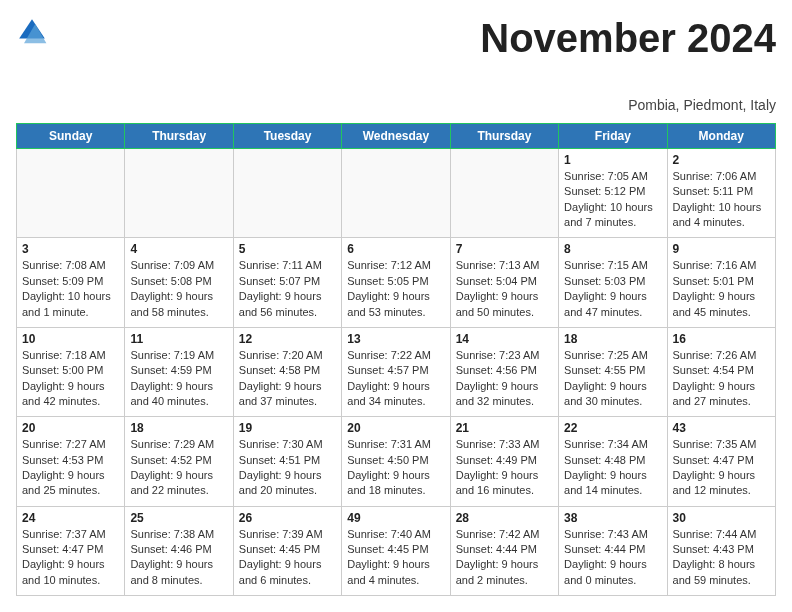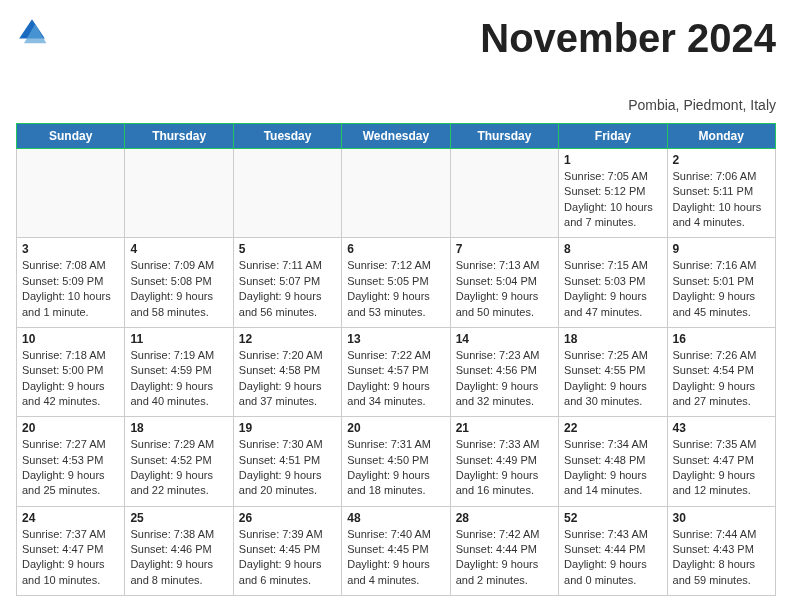--- a/index.html
+++ b/index.html
@@ -233,29 +233,29 @@
           </td>
           <td>
             <span class="day-num">25</span>
             <div class="day-info">Sunrise: 7:38 AM<br>Sunset: 4:46 PM<br>Daylight: 9 hours<br>and 8 minutes.</div>
           </td>
           <td>
             <span class="day-num">26</span>
             <div class="day-info">Sunrise: 7:39 AM<br>Sunset: 4:45 PM<br>Daylight: 9 hours<br>and 6 minutes.</div>
           </td>
           <td>
-            <span class="day-num">48</span>
+            <span class="day-num">49</span>
             <div class="day-info">Sunrise: 7:40 AM<br>Sunset: 4:45 PM<br>Daylight: 9 hours<br>and 4 minutes.</div>
           </td>
           <td>
             <span class="day-num">28</span>
             <div class="day-info">Sunrise: 7:42 AM<br>Sunset: 4:44 PM<br>Daylight: 9 hours<br>and 2 minutes.</div>
           </td>
           <td>
-            <span class="day-num">52</span>
+            <span class="day-num">38</span>
             <div class="day-info">Sunrise: 7:43 AM<br>Sunset: 4:44 PM<br>Daylight: 9 hours<br>and 0 minutes.</div>
           </td>
           <td>
             <span class="day-num">30</span>
             <div class="day-info">Sunrise: 7:44 AM<br>Sunset: 4:43 PM<br>Daylight: 8 hours<br>and 59 minutes.</div>
           </td>
         </tr>
       </tbody>
   </table>
 </div>

